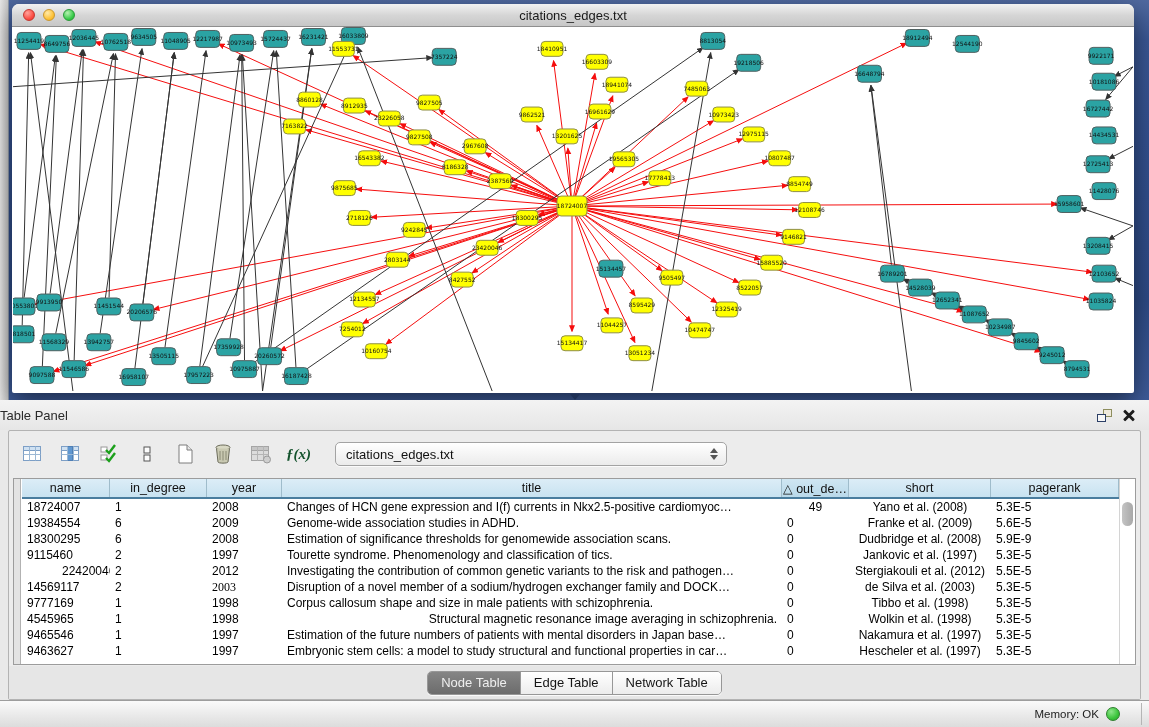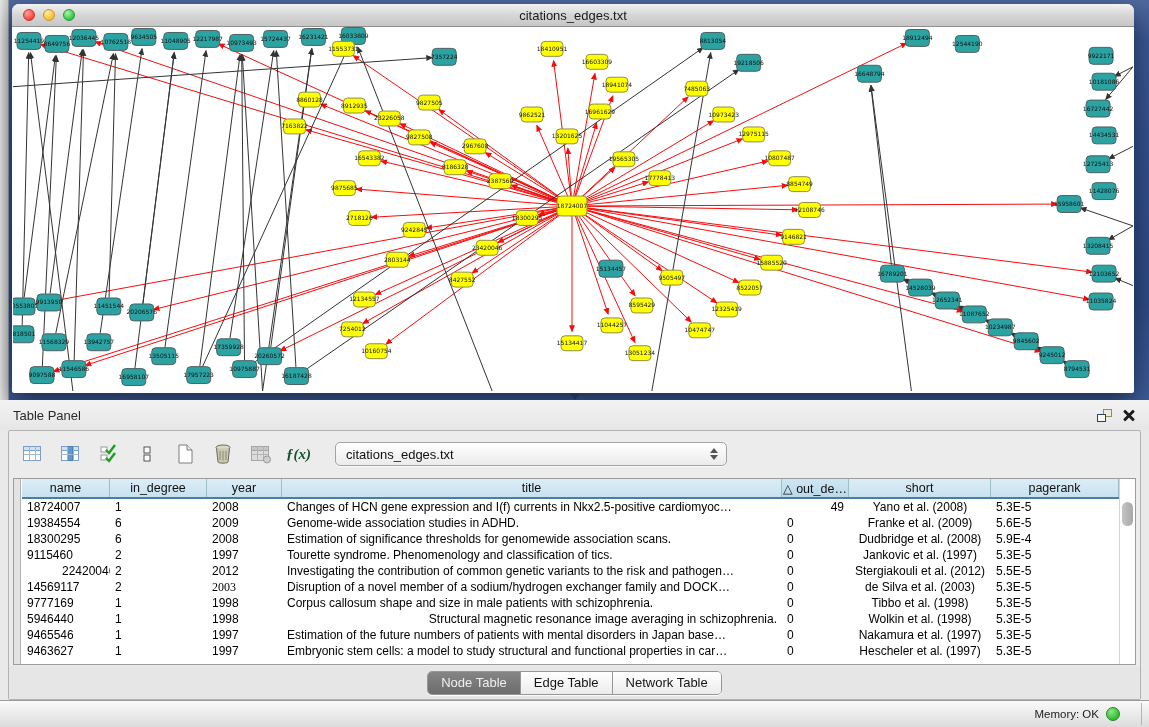--- a/index.html
+++ b/index.html
@@ -23,21 +23,21 @@
   .light.green  { background:radial-gradient(circle at 35% 30%,#b5f0b0,#35ca47 65%,#27a237); border:1px solid #2a9a39; }
   .net-title { font-size:13px; color:#1a1a1a; }
   .net-canvas { position:relative; width:1120px; height:364px; margin:0 1px; background:#ffffff;
     overflow:hidden; border-radius:0 0 2px 2px; }
   .net-canvas svg { position:absolute; left:0; top:0; }
   .splitter-grip { position:absolute; left:570px; top:394px; width:0; height:0;
     border-left:5px solid transparent; border-right:5px solid transparent; border-top:6px solid #1d2f55; }
 
   
   .table-panel { position:absolute; left:0; top:400px; width:1149px; height:300px; background:#e9e9e9; }
-  .panel-titlebar { height:30px; display:flex; align-items:center; padding-left:13px;
+  .panel-titlebar { height:30px; display:flex; align-items:center; 
     font-size:13px; color:#2a2a2a; position:relative;
     background:linear-gradient(180deg,#f3f3f3,#e6e6e6); }
   .float-btn { position:absolute; right:37px; top:9px; width:15px; height:13px; }
   .float-btn .back { position:absolute; right:0; top:0; width:9px; height:8px; border:1px solid #8e8e5e; background:#efeadc; }
   .float-btn .front{ position:absolute; left:0; bottom:0; width:9px; height:8px; border:1px solid #2c3f66; background:#f7f7f7; }
   .close-btn { position:absolute; right:13px; top:8px; width:14px; height:14px; }
   .close-btn::before, .close-btn::after { content:""; position:absolute; left:0; top:5.5px; width:14px; height:3px;
     background:#1c1c1c; border-radius:1px; }
   .close-btn::before { transform:rotate(45deg); }
   .close-btn::after  { transform:rotate(-45deg); }
@@ -699,41 +699,41 @@
             <div class="th sorted" style="flex: 0 0 67px;">△ out_de…</div>
             <div class="th" style="flex: 0 0 142px;">short</div>
             <div class="th" style="flex: 0 0 128px;">pagerank</div>
           </div>
         <div id="tbl-body">
             <div class="tr">
               <div class="td" style="flex: 0 0 88px; text-align: left;">18724007</div>
               <div class="td" style="flex: 0 0 97px; text-align: left;">1</div>
               <div class="td" style="flex: 0 0 75px; text-align: left;">2008</div>
               <div class="td" style="flex: 1 1 auto; text-align: left;">Changes of HCN gene expression and I(f) currents in Nkx2.5-positive cardiomyoc…</div>
-              <div class="td" style="flex: 0 0 67px; text-align: right;">49</div>
+              <div class="td" style="flex: 0 0 67px; text-align: center;">49</div>
               <div class="td" style="flex: 0 0 142px; text-align: center;">Yano et al. (2008)</div>
               <div class="td" style="flex: 0 0 128px; text-align: left;">5.3E-5</div>
             </div>
             <div class="tr">
               <div class="td" style="flex: 0 0 88px; text-align: left;">19384554</div>
               <div class="td" style="flex: 0 0 97px; text-align: left;">6</div>
               <div class="td" style="flex: 0 0 75px; text-align: left;">2009</div>
               <div class="td" style="flex: 1 1 auto; text-align: left;">Genome-wide association studies in ADHD.</div>
               <div class="td" style="flex: 0 0 67px; text-align: left;">0</div>
               <div class="td" style="flex: 0 0 142px; text-align: center;">Franke et al. (2009)</div>
               <div class="td" style="flex: 0 0 128px; text-align: left;">5.6E-5</div>
             </div>
             <div class="tr">
               <div class="td" style="flex: 0 0 88px; text-align: left;">18300295</div>
               <div class="td" style="flex: 0 0 97px; text-align: left;">6</div>
               <div class="td" style="flex: 0 0 75px; text-align: left;">2008</div>
               <div class="td" style="flex: 1 1 auto; text-align: left;">Estimation of significance thresholds for genomewide association scans.</div>
               <div class="td" style="flex: 0 0 67px; text-align: left;">0</div>
               <div class="td" style="flex: 0 0 142px; text-align: center;">Dudbridge et al. (2008)</div>
-              <div class="td" style="flex: 0 0 128px; text-align: left;">5.9E-4</div>
+              <div class="td" style="flex: 0 0 128px; text-align: left;">5.9E-9</div>
             </div>
             <div class="tr">
               <div class="td" style="flex: 0 0 88px; text-align: left;">9115460</div>
               <div class="td" style="flex: 0 0 97px; text-align: left;">2</div>
               <div class="td" style="flex: 0 0 75px; text-align: left;">1997</div>
               <div class="td" style="flex: 1 1 auto; text-align: left;">Tourette syndrome. Phenomenology and classification of tics.</div>
               <div class="td" style="flex: 0 0 67px; text-align: left;">0</div>
               <div class="td" style="flex: 0 0 142px; text-align: center;">Jankovic et al. (1997)</div>
               <div class="td" style="flex: 0 0 128px; text-align: left;">5.3E-5</div>
             </div>
@@ -758,21 +758,21 @@
             <div class="tr">
               <div class="td" style="flex: 0 0 88px; text-align: left;">9777169</div>
               <div class="td" style="flex: 0 0 97px; text-align: left;">1</div>
               <div class="td" style="flex: 0 0 75px; text-align: left;">1998</div>
               <div class="td" style="flex: 1 1 auto; text-align: left;">Corpus callosum shape and size in male patients with schizophrenia.</div>
               <div class="td" style="flex: 0 0 67px; text-align: left;">0</div>
               <div class="td" style="flex: 0 0 142px; text-align: center;">Tibbo et al. (1998)</div>
               <div class="td" style="flex: 0 0 128px; text-align: left;">5.3E-5</div>
             </div>
             <div class="tr">
-              <div class="td" style="flex: 0 0 88px; text-align: left;">5946440</div>
+              <div class="td" style="flex: 0 0 88px; text-align: left;">4545965</div>
               <div class="td" style="flex: 0 0 97px; text-align: left;">1</div>
               <div class="td" style="flex: 0 0 75px; text-align: left;">1998</div>
               <div class="td" style="flex: 1 1 auto; text-align: right;">Structural magnetic resonance image averaging in schizophrenia.</div>
               <div class="td" style="flex: 0 0 67px; text-align: left;">0</div>
               <div class="td" style="flex: 0 0 142px; text-align: center;">Wolkin et al. (1998)</div>
               <div class="td" style="flex: 0 0 128px; text-align: left;">5.3E-5</div>
             </div>
             <div class="tr">
               <div class="td" style="flex: 0 0 88px; text-align: left;">9465546</div>
               <div class="td" style="flex: 0 0 97px; text-align: left;">1</div>

